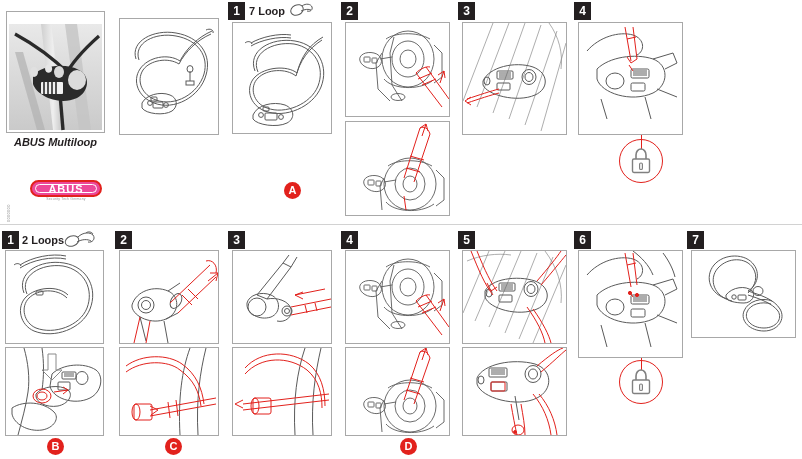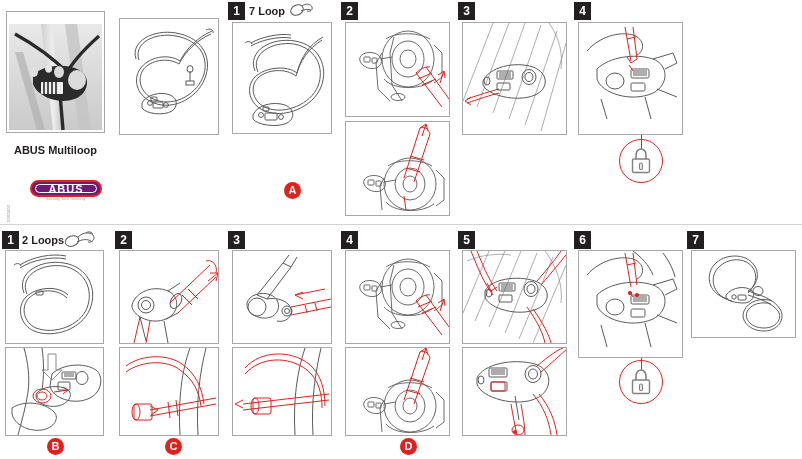--- a/index.html
+++ b/index.html
@@ -66,21 +66,21 @@
 
   
   .logo {
     position: absolute;
     width: 72px; height: 22px;
   }
   .logo .plate {
     width: 72px; height: 17px;
     border: 2px solid #e2211c;
     border-radius: 9px;
-    background: #701a75;
+    background: #ec4899;
     position: relative;
   }
   .logo .inner {
     position: absolute;
     left: 3px; top: 2px; right: 3px; bottom: 2px;
     border: 1px solid #ffffff;
     border-radius: 6px;
   }
   .logo .word {
     position: absolute;
@@ -172,21 +172,21 @@
       <g stroke="#2b2b2b" stroke-width="1.6">
         <line x1="37" y1="70" x2="37" y2="82"></line>
           <line x1="41" y1="70" x2="41" y2="82"></line>
         <line x1="45" y1="70" x2="45" y2="82"></line>
           <line x1="49" y1="70" x2="49" y2="82"></line>
       </g>
       <ellipse cx="27" cy="60" rx="4" ry="5" fill="#e0e0e0"></ellipse>
     </svg>
   </div>
 
-  <div class="caption" style="left:6px; top:144px; width:99px;">ABUS Multiloop</div>
+  <div class="caption" style="left:6px; top:136px; width:99px;font-style:italic;">ABUS Multiloop</div>
 
   <div class="logo" style="left:30px; top:180px;">
     <div class="plate">
       <div class="inner"></div>
       <div class="word">ABUS</div>
     </div>
     <div class="tag">Security Tech Germany</div>
   </div>
 
   <div class="vcode" style="left:6px; top:222px;">0000000</div>

